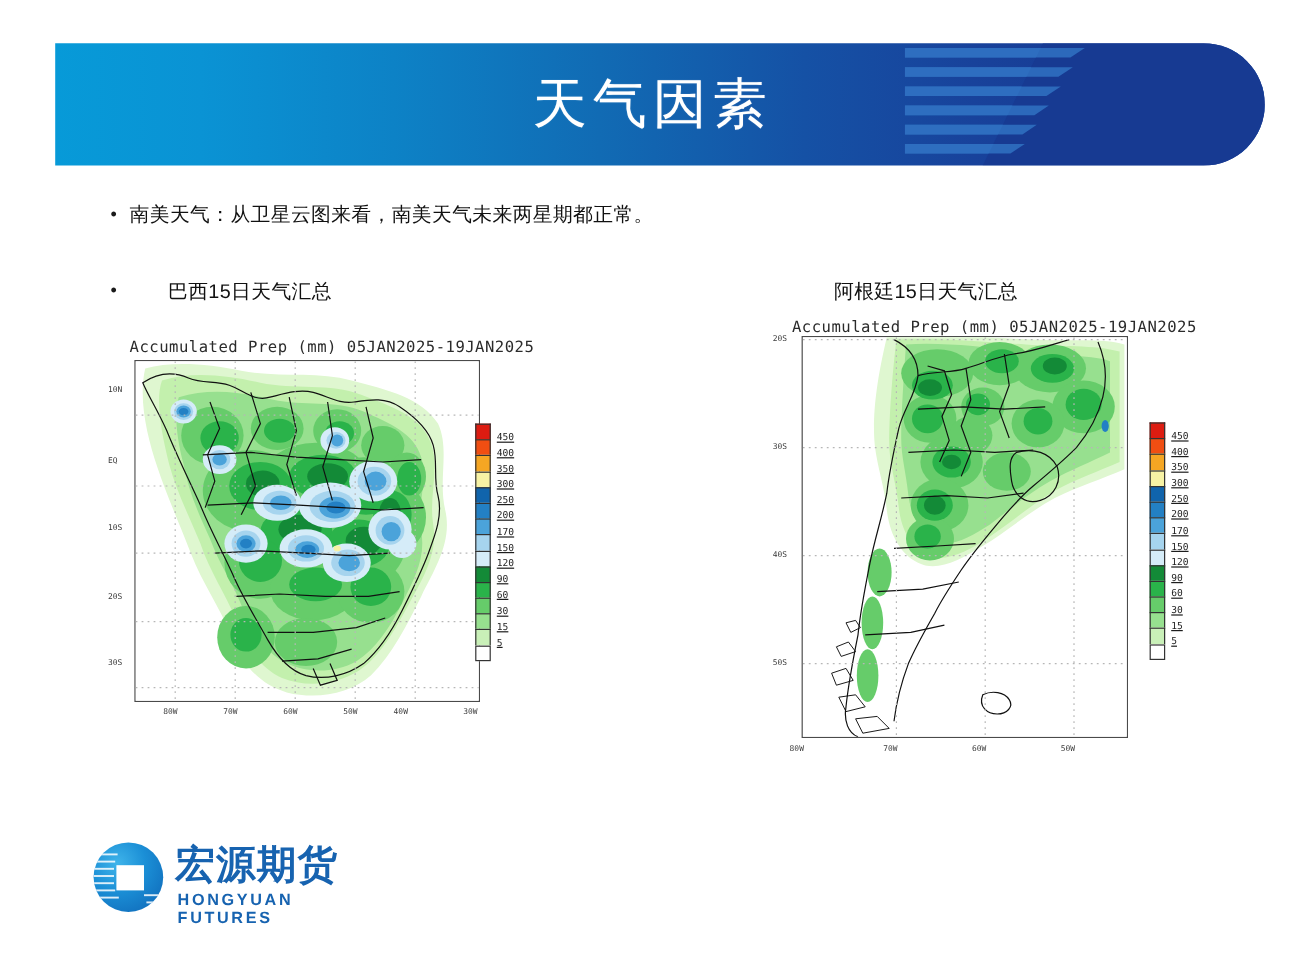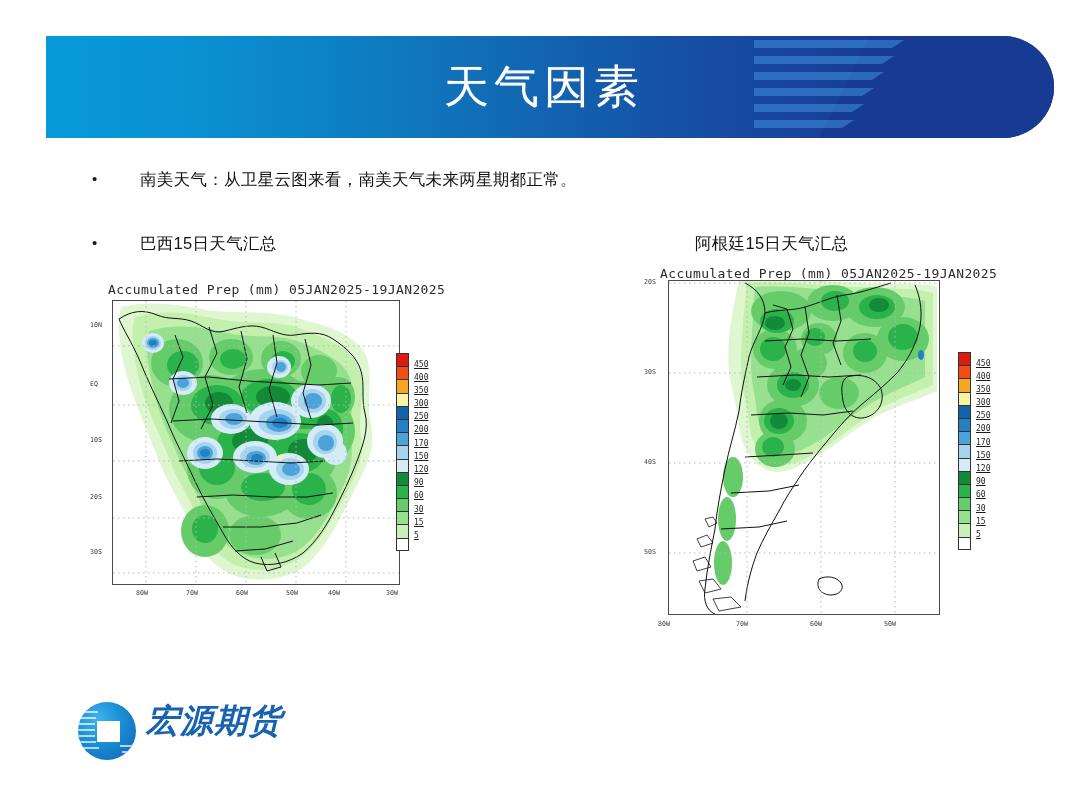--- a/index.html
+++ b/index.html
@@ -40,21 +40,21 @@
   .bullet-row { position: absolute; display: flex; align-items: flex-start; }
   .bullet-dot {
     width: 16px; color: #1a1a1a; font-size: 15px; line-height: 22px;
     text-align: left; flex: none;
   }
   .bullet-text {
     color: #111; font-size: 16.5px; line-height: 22px;
     letter-spacing: .3px; white-space: nowrap;
   }
   #bullet1 { left: 92px; top: 168px; }
-  #bullet1 .bullet-text { margin-left: 32px; }
+  #bullet1 .bullet-text { }
   #bullet2 { left: 92px; top: 232px; }
   #bullet2 .bullet-text { margin-left: 32px; }
 
   .right-heading {
     position: absolute; left: 695px; top: 232px;
     color: #111; font-size: 16.5px; line-height: 22px;
     letter-spacing: .3px; white-space: nowrap;
   }
 
   
@@ -112,21 +112,21 @@
   }
   .logo-square {
     position: absolute; left: 19px; top: 19px; width: 23px; height: 21px;
     background: #ffffff;
   }
   .logo-stripes { position: absolute; left: 0; top: 0; width: 58px; height: 58px; }
   .logo-cn {
     position: absolute; left: 68px; top: 2px;
     font-family: "DejaVu Sans", "Liberation Sans", sans-serif;
     font-size: 33px; font-weight: 700; color: #1763b0;
-    letter-spacing: 1px; line-height: 38px; font-style: italic;
+    letter-spacing: 1px; line-height: 38px;
   }
   .logo-en {
     position: absolute; left: 70px; top: 42px;
     font-family: "Liberation Sans", "DejaVu Sans", sans-serif;
     font-size: 13.5px; font-weight: 700; color: #1763b0;
     letter-spacing: 2.2px;
   }
 </style>
 </head>
 <body>
@@ -572,15 +572,16 @@
             <line x1="0" y1="40" x2="18" y2="40"></line>
             <line x1="0" y1="46" x2="21" y2="46"></line>
             <line x1="42" y1="44" x2="58" y2="44"></line>
             <line x1="44" y1="50" x2="58" y2="50"></line>
           </g>
         </svg>
       </div>
       <div class="logo-square"></div>
     </div>
     <div class="logo-cn">宏源期货</div>
+    <div class="logo-en">HONGYUAN FUTURES</div>
   </div>
 
 </div>
 
 </body></html>

